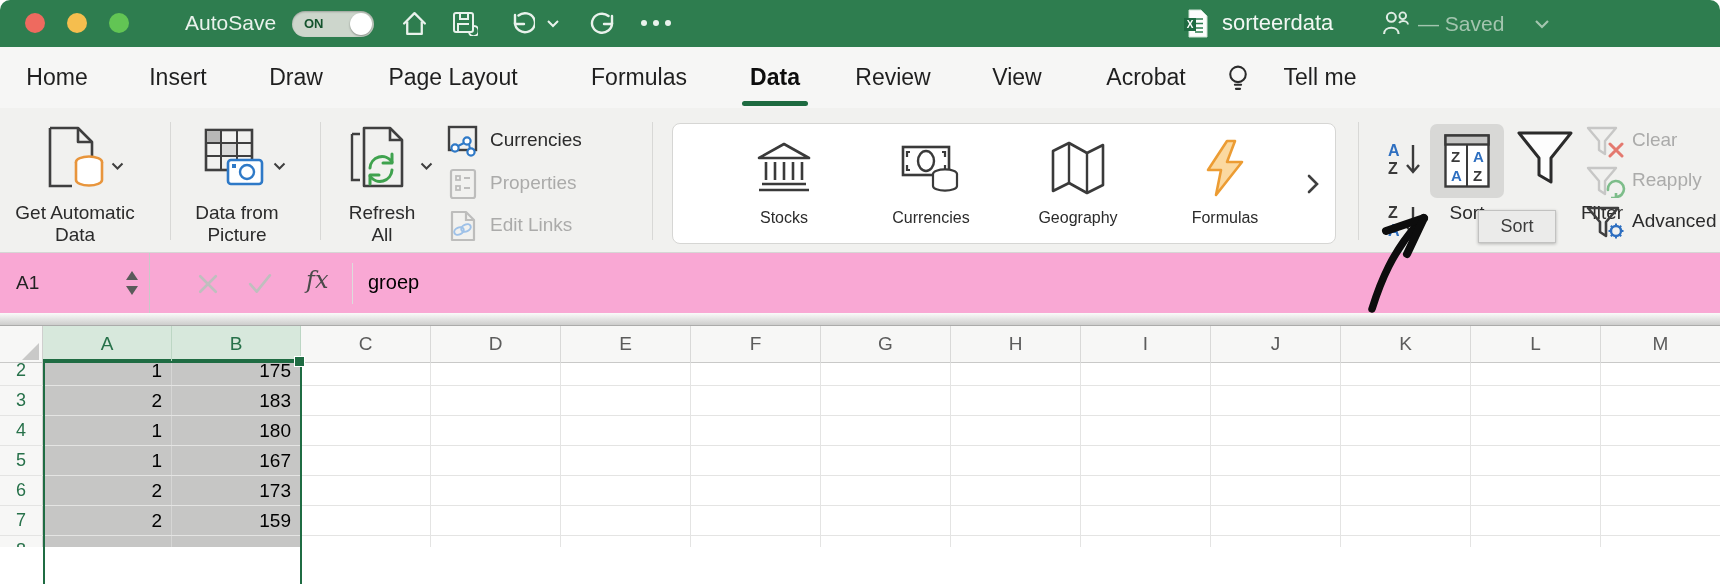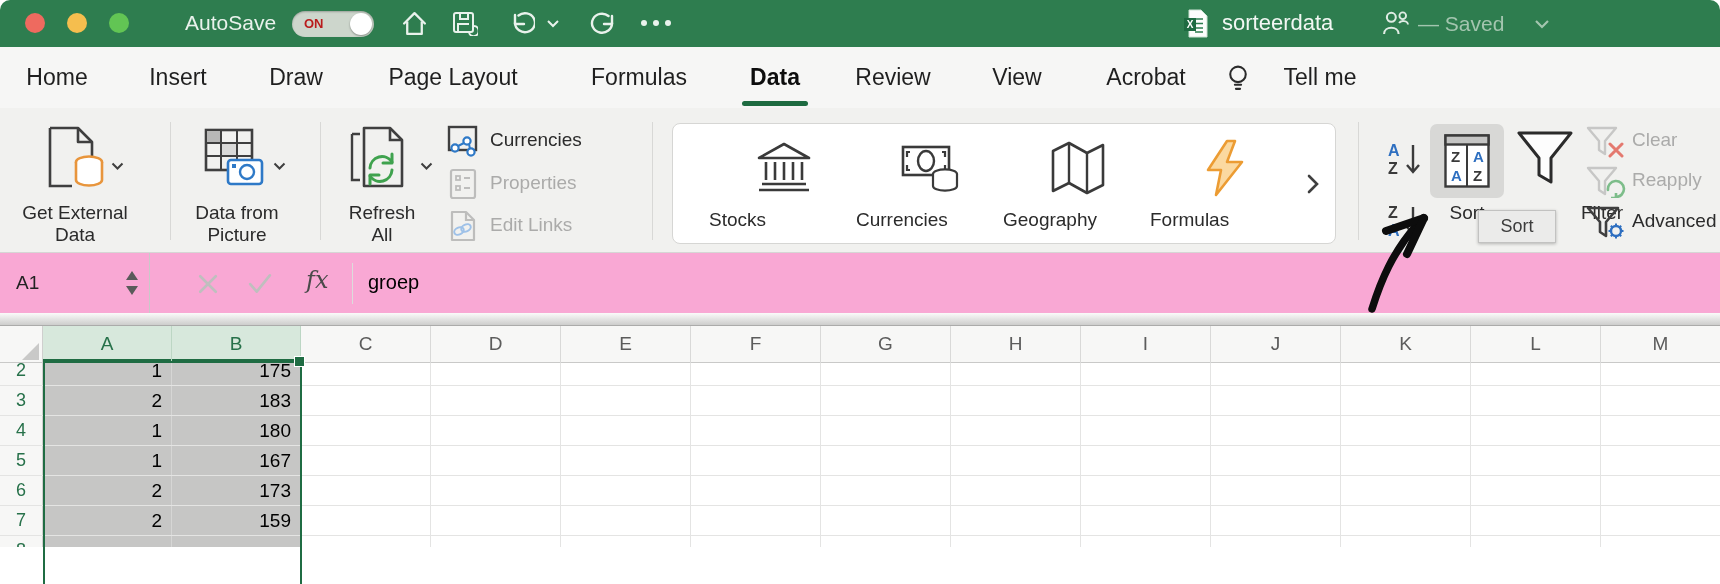--- a/index.html
+++ b/index.html
@@ -6,38 +6,38 @@
   #app{position:relative;width:1720px;height:584px;background:#fff;overflow:hidden;
        font-family:"Liberation Sans","DejaVu Sans",sans-serif;color:#222}
   .abs{position:absolute}
   svg{display:block}
   
   .titlebar{position:absolute;left:0;top:0;width:1720px;height:47px;background:#2E7D4F;border-radius:10px 10px 0 0}
   .tl{position:absolute;top:13px;width:20px;height:20px;border-radius:50%}
   .tl.red{background:#EE6A5F}.tl.yel{background:#F5BE4E}.tl.grn{background:#62C554}
   .tb-text{position:absolute;font-size:21px;color:#E9F2EC;white-space:nowrap}
   .toggle{position:absolute;left:292px;top:11px;width:82px;height:26px;border-radius:13px;background:#CdD6CC;box-shadow:inset 0 1px 2px rgba(0,0,0,.25)}
-  .toggle .on{position:absolute;left:12px;top:5px;font-size:13px;font-weight:bold;color:#b91c1c}
+  .toggle .on{position:absolute;left:12px;top:5px;font-size:13px;font-weight:bold;color:#14532d}
   .toggle .knob{position:absolute;right:2px;top:2px;width:22px;height:22px;border-radius:50%;background:#fff;box-shadow:0 1px 2px rgba(0,0,0,.35)}
   .doc-title{position:absolute;left:1222px;top:10px;font-size:22px;font-weight:normal;color:#F2F7F3;white-space:nowrap}
   .saved{position:absolute;left:1418px;top:12px;font-size:21px;color:#A3C5AF;white-space:nowrap}
   
   .tabbar{position:absolute;left:0;top:47px;width:1720px;height:61px;background:#F6F6F5}
   .tab{position:absolute;top:0;height:61px;line-height:61px;font-size:23px;color:#1F1F1F;transform:translateX(-50%);white-space:nowrap;cursor:default}
   .tab.active{font-weight:bold;color:#0d0d0d}
   .tab-underline{position:absolute;left:742px;top:54px;width:66px;height:5px;background:#1E6B41;border-radius:2.5px}
   
   .ribbon{position:absolute;left:0;top:108px;width:1720px;height:144px;background:#F1F1EF}
   .rdiv{position:absolute;top:14px;width:1px;height:118px;background:#D8D8D6}
   .rlabel{position:absolute;font-size:19px;line-height:22px;color:#2B2B2B;text-align:center;white-space:nowrap}
   .rlabel.dis{color:#ABABAA}
   .rlabel.left{text-align:left}
   .gallery{position:absolute;left:672px;top:15px;width:662px;height:119px;background:#fff;border:1px solid #D6D6D4;border-radius:8px}
   .gitem-icon{position:absolute;top:15px;width:64px;height:58px;display:flex;align-items:center;justify-content:center}
-  .gitem-label{position:absolute;top:85px;width:150px;font-size:19px;color:#2B2B2B;text-align:left}
+  .gitem-label{position:absolute;top:85px;width:150px;font-size:16px;color:#2B2B2B;text-align:center}
   .sortbg{position:absolute;left:1430px;top:16px;width:74px;height:74px;background:#D8D8D6;border-radius:7px}
   .tooltip{position:absolute;left:1478px;top:210px;width:76px;height:31px;line-height:31px;text-align:center;
            background:#EBEBEA;border:1px solid #C2C2C1;box-shadow:0 1px 3px rgba(0,0,0,.25);font-size:18px;color:#3C3C3C;z-index:50}
   
   .fbar{position:absolute;left:0;top:252px;width:1720px;height:61px;background:#f9a8d4;border-top:1px solid #D6D6D5;box-sizing:border-box}
   .namebox{position:absolute;left:0;top:0;width:150px;height:61px;border-right:1px solid #C9C9C8;box-sizing:border-box}
   .nametext{position:absolute;left:16px;top:0;line-height:59px;font-size:19px;color:#222}
   .spin-up{position:absolute;left:126px;top:18px;width:0;height:0;border-left:6px solid transparent;border-right:6px solid transparent;border-bottom:9px solid #5a5a5a}
   .spin-dn{position:absolute;left:126px;top:33px;width:0;height:0;border-left:6px solid transparent;border-right:6px solid transparent;border-top:9px solid #5a5a5a}
   .fx{position:absolute;left:306px;top:13px;font-family:"DejaVu Serif","Liberation Serif",serif;font-style:italic;font-size:24px;color:#4A4A4A}
@@ -175,21 +175,21 @@
             <ellipse cx="47" cy="36" rx="13" ry="5.5" fill="#fff" stroke="#E8953C" stroke-width="2.6"></ellipse>
             <path d="M34,36 v18 a13,5.5 0 0 0 26,0 v-18" fill="#fff" stroke="#E8953C" stroke-width="2.6"></path>
           </svg>
       </div>
       <div class="abs" style="left:106px;top:40px">
         <svg width="13" height="9" viewBox="0 0 13 9">
             <path d="M1.5,1.5 L6.5,6.5 L11.5,1.5" fill="none" stroke="#3F3F3F" stroke-width="2"></path>
           </svg>
       </div>
       <div class="rlabel" style="left:0;top:80px;width:140px">
-        <div>Get External</div>
+        <div>Get Automatic</div>
         <div>Data</div>
       </div>
     </div>
 
     <div class="rdiv" style="left:170px"></div>
 
     <div class="abs" style="left:167px;top:14px;width:140px;height:126px">
       <div class="abs" style="left:37px;top:6px">
         <svg width="62" height="60" viewBox="0 0 62 60">
             <rect x="2" y="2" width="46" height="40" fill="none" stroke="#3F3F3F" stroke-width="2.6"></rect>

